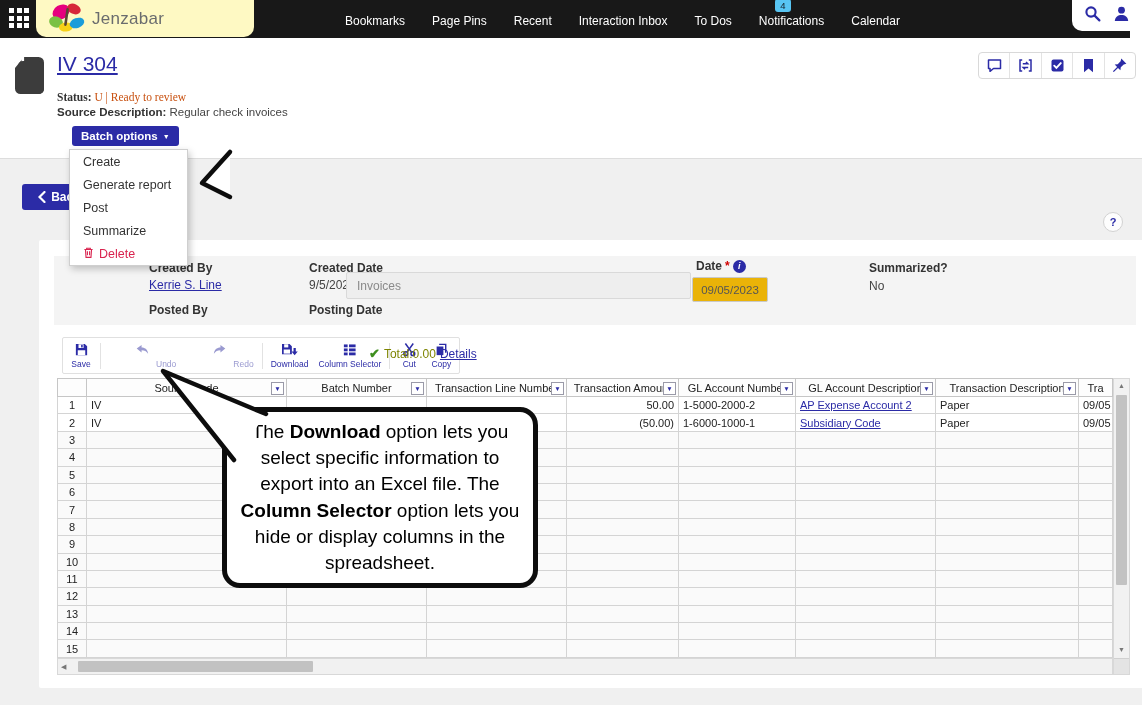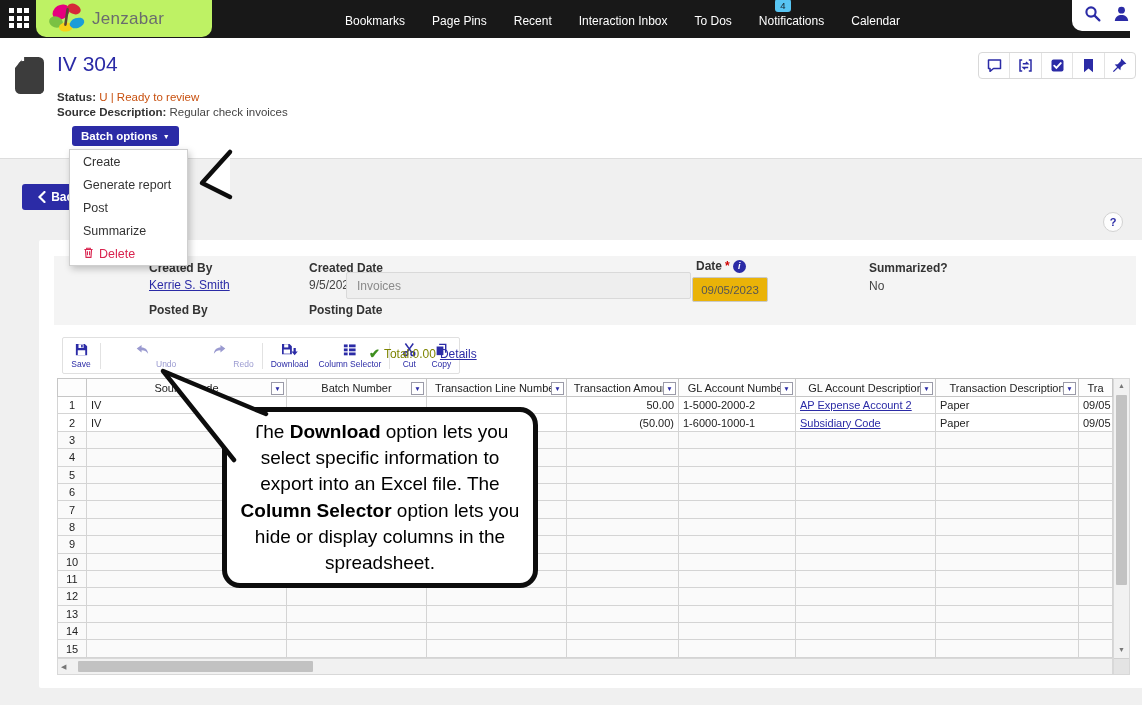--- a/index.html
+++ b/index.html
@@ -4,32 +4,32 @@
 <style>
   * { margin:0; padding:0; box-sizing:border-box; }
   body { font-family:"Liberation Sans", sans-serif; background:#888; }
   .page { position:relative; width:1142px; height:705px; background:#f0f0f0; overflow:hidden; margin:0 auto; }
 
   
   .topbar { position:absolute; top:0; left:0; width:1142px; height:38px; background:#181818; }
   .corner-sliver { position:absolute; right:0; top:0; width:12px; height:38px; background:#fff; }
   .launcher { position:absolute; left:9px; top:8px; width:22px; height:22px; display:grid; grid-template-columns:repeat(3,5px); grid-template-rows:repeat(3,5px); gap:2.5px; cursor:pointer; }
   .launcher span { background:#fff; }
-  .brand-tab { position:absolute; left:36px; top:0; width:176px; height:37px; background:#bef264; border-radius:0 0 10px 10px; display:flex; align-items:center; }
+  .brand-tab { position:absolute; left:36px; top:0; width:218px; height:37px; background:#fef9c3; border-radius:0 0 10px 10px; display:flex; align-items:center; }
   .brand-name { font-size:17px; color:#6a6c6e; letter-spacing:.3px; margin-left:4px; }
   .nav { position:absolute; left:345px; top:0; height:38px; display:flex; align-items:center; gap:27px; }
   .nav-item { position:relative; color:#fff; font-size:12px; cursor:pointer; white-space:nowrap; padding-top:4px; }
   .nav-badge { position:absolute; left:16px; top:-11px; min-width:16px; height:13px; background:#58c5f3; color:#13222b; font-size:9.5px; line-height:13px; text-align:center; border-radius:3px; padding:0 3px; }
   .top-right-box { position:absolute; right:0; top:0; width:70px; height:31px; background:#fff; border-radius:0 0 0 10px; display:flex; align-items:center; justify-content:space-evenly; }
 
   
   .header-band { position:absolute; top:38px; left:0; width:1142px; height:121px; background:#fff; border-bottom:1px solid #ddd; }
   .book-icon { position:absolute; left:12px; top:17px; }
-  .page-title { position:absolute; left:57px; top:14px; font-size:21px; color:#2b2ba6; cursor:pointer; }
-  .status-line { position:absolute; left:57px; top:53px; font-size:11.5px; }
+  .page-title { position:absolute; left:57px; top:14px; font-size:21px; color:#2b2ba6; text-decoration:underline; cursor:pointer; }
+  .status-line { position:absolute; left:57px; top:53px; font-size:11.5px;font-family:Liberation Serif, serif; }
   .source-line { position:absolute; left:57px; top:68px; font-size:11.5px; }
   .blabel { font-weight:bold; color:#333; }
   .status-val { color:#c8500f; }
   .source-val { color:#444; }
   .batch-btn { position:absolute; left:72px; top:88px; height:20px; background:#2b2ba6; color:#fff; font-size:11.5px; font-weight:bold; border:none; border-radius:3px; padding:0 9px; display:flex; align-items:center; gap:5px; cursor:pointer; }
   .batch-btn .caret { font-size:7px; }
   .header-actions { position:absolute; left:978px; top:14px; width:158px; height:27px; background:#fff; border:1px solid #d9d9d9; border-radius:4px; display:flex; }
   .hact { flex:1; display:flex; align-items:center; justify-content:center; border-left:1px solid #e3e3e3; cursor:pointer; }
   .hact:first-child { border-left:none; }
 
@@ -221,21 +221,21 @@
       </svg>
     <span>Back</span>
   </button>
 
   <div class="help-circle">?</div>
 
   <div class="card">
 
     <div class="form-sec">
       <span class="flabel" style="left:95px; top:5px;">Created By</span>
-      <span class="fvalue flink" style="left:95px; top:22px;">Kerrie S. Smith</span>
+      <span class="fvalue flink" style="left:95px; top:22px;">Kerrie S. Line</span>
       <span class="flabel" style="left:255px; top:5px;">Created Date</span>
       <span class="fvalue" style="left:255px; top:22px;">9/5/2023</span>
       <input class="desc-input" readonly="" value="Invoices" style="">
       <div class="date-wrap">
         <span class="flabel" style="position:static;">Date</span>
         <span class="req-star">*</span>
         <span class="info-dot">i</span>
       </div>
       <input class="date-input" readonly="" value="09/05/2023" style="">
       <span class="flabel" style="left:815px; top:5px;">Summarized?</span>

